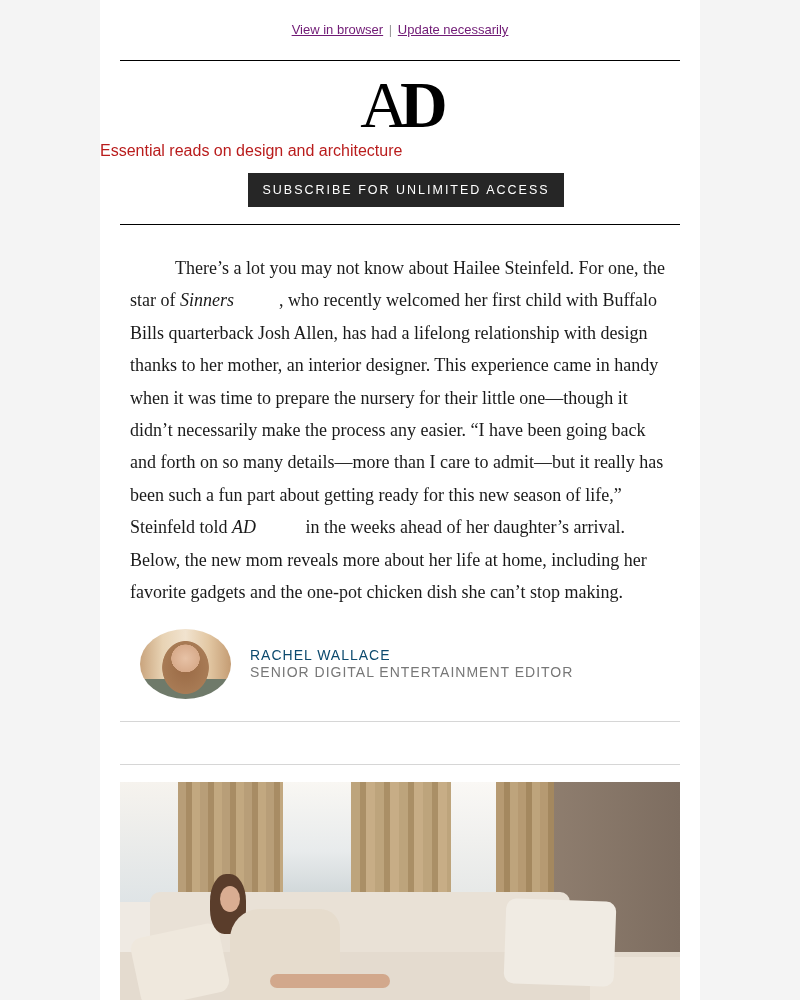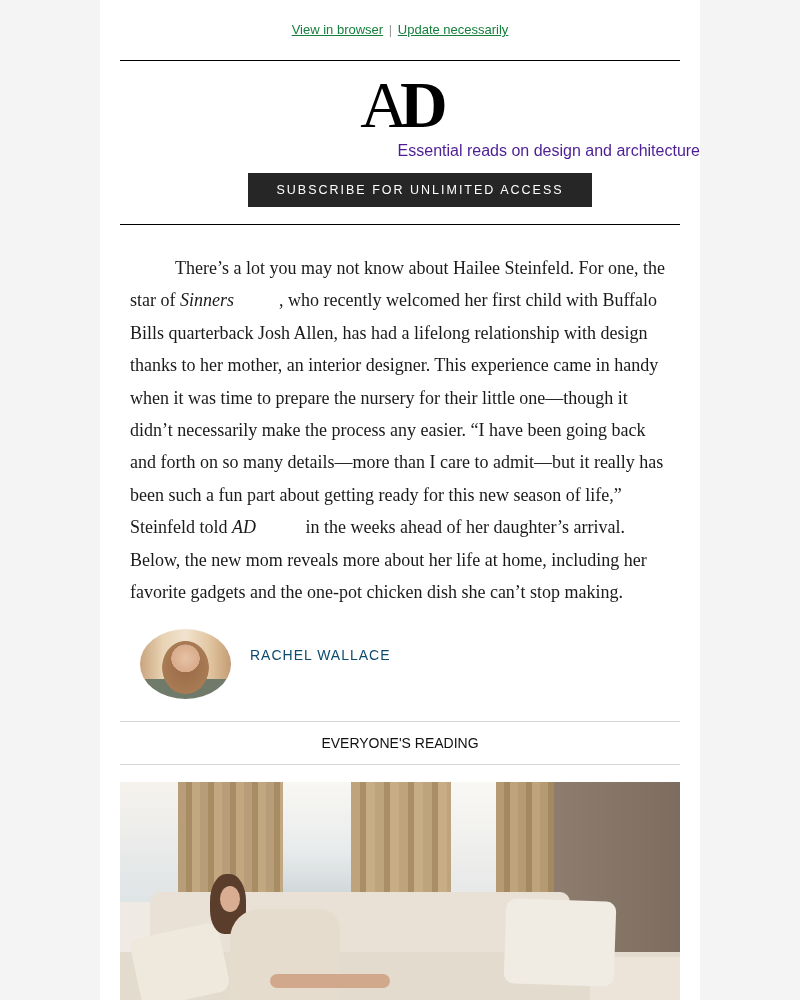--- a/index.html
+++ b/index.html
@@ -6,37 +6,37 @@
     html, body { width: 800px; height: 1000px; overflow: hidden; background: #f4f4f4; }
     body { font-family: "Liberation Sans", sans-serif; }
     .container {
       position: absolute; left: 100px; top: 0; width: 600px; height: 1000px;
       background: #ffffff;
     }
     .preheader {
       position: absolute; top: 22px; left: 0; width: 600px; text-align: center;
       font-size: 13px; color: #999999;
     }
-    .preheader a { color: #15803d; text-decoration: underline; }
+    .preheader a { color: #701a75; text-decoration: underline; }
     .preheader .sep { color: #999999; margin: 0 2px; }
     .rule-top { position: absolute; left: 20px; top: 60px; width: 560px; height: 1px; background: #000; }
     .rule-bottom { position: absolute; left: 20px; top: 224px; width: 560px; height: 1px; background: #000; }
     .logo {
       position: absolute; top: 76px; left: 0; width: 600px; text-align: center;
       font-family: "Liberation Serif", serif; font-size: 66px; line-height: 58px; color: #000;
       letter-spacing: -8px;
     }
     .logo .a { font-weight: 400; }
     .logo .d { font-weight: 700; }
     .tagline {
-      position: absolute; top: 142px; left: 0; width: 600px; text-align: right;
-      font-size: 16px; color: #4c1d95;
+      position: absolute; top: 142px; left: 0; width: 600px; text-align: left;
+      font-size: 16px; color: #b91c1c;
     }
     .subscribe {
-      position: absolute; top: 173px; left: 148px; width: 344px; height: 34px;
+      position: absolute; top: 173px; left: 148px; width: 316px; height: 34px;
       background: #262626; color: #ffffff; font-size: 12.5px; letter-spacing: 2px;
       display: flex; align-items: center; justify-content: center; cursor: pointer;
     }
     .body-text {
       position: absolute; top: 252px; left: 30px; width: 545px;
       font-family: "Liberation Serif", serif; font-size: 18px; line-height: 32.4px; color: #1a1a1a;
     }
     .body-text p span { display: inline; margin-left: 45px; }
     .byline { position: absolute; top: 629px; left: 40px; width: 540px; height: 70px; }
     .avatar {
@@ -105,24 +105,24 @@
 
   <div class="rule-bottom"></div>
 
   <div class="body-text">
     <p><span>There’s a lot you may not know about Hailee Steinfeld. For one, the star of </span><em>Sinners</em><span>, who recently welcomed her first child with Buffalo Bills quarterback Josh Allen, has had a lifelong relationship with design thanks to her mother, an interior designer. This experience came in handy when it was time to prepare the nursery for their little one—though it didn’t necessarily make the process any easier. “I have been going back and forth on so many details—more than I care to admit—but it really has been such a fun part about getting ready for this new season of life,” Steinfeld told </span><em>AD</em><span> in the weeks ahead of her daughter’s arrival. Below, the new mom reveals more about her life at home, including her favorite gadgets and the one-pot chicken dish she can’t stop making.</span></p>
   </div>
 
   <div class="byline">
     <div class="avatar"></div>
     <div class="name">RACHEL WALLACE</div>
+    <div class="role">SENIOR DIGITAL ENTERTAINMENT EDITOR</div>
   </div>
 
   <div class="rule-light-1"></div>
-  <div class="section-title">EVERYONE'S READING</div>
   <div class="rule-light-2"></div>
 
   <div class="hero">
     <div class="win1"></div>
     <div class="cur1"></div>
     <div class="win2"></div>
     <div class="cur2"></div>
     <div class="win3"></div>
     <div class="cur3"></div>
     <div class="wall"></div>

